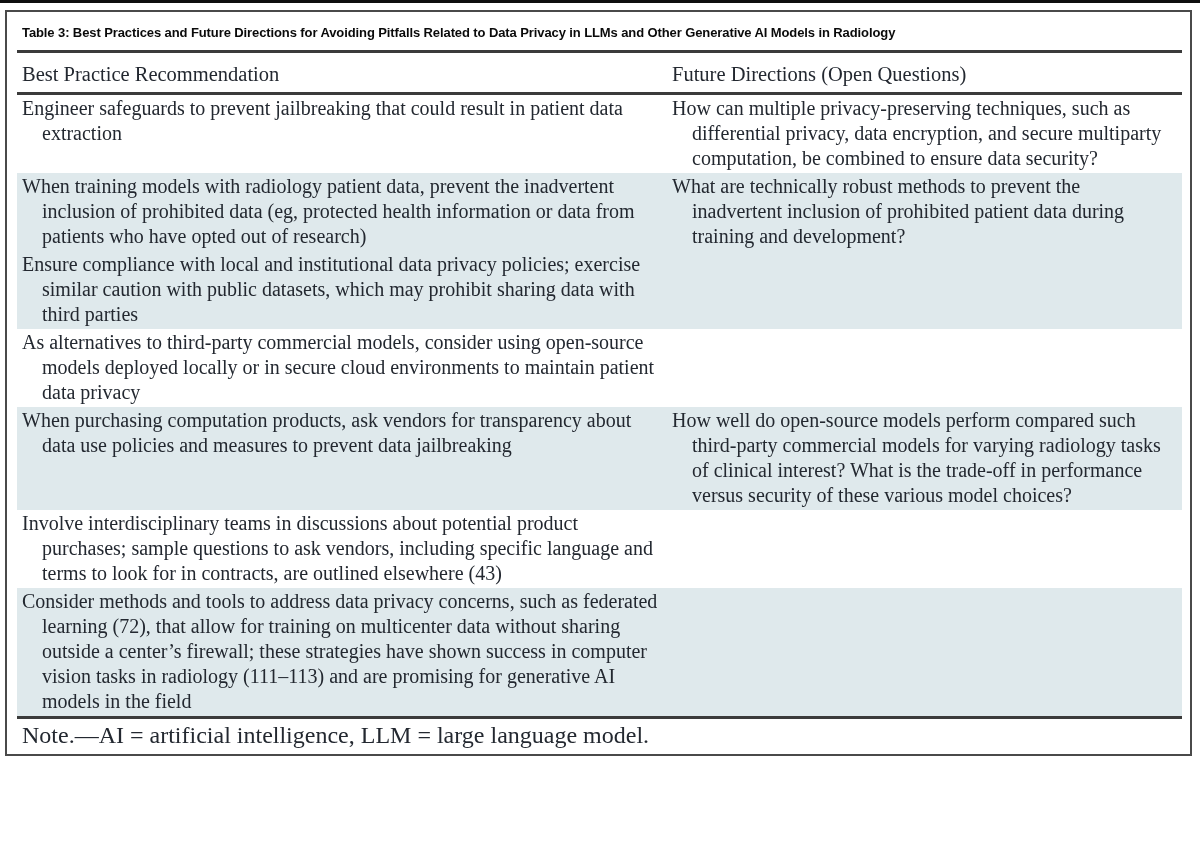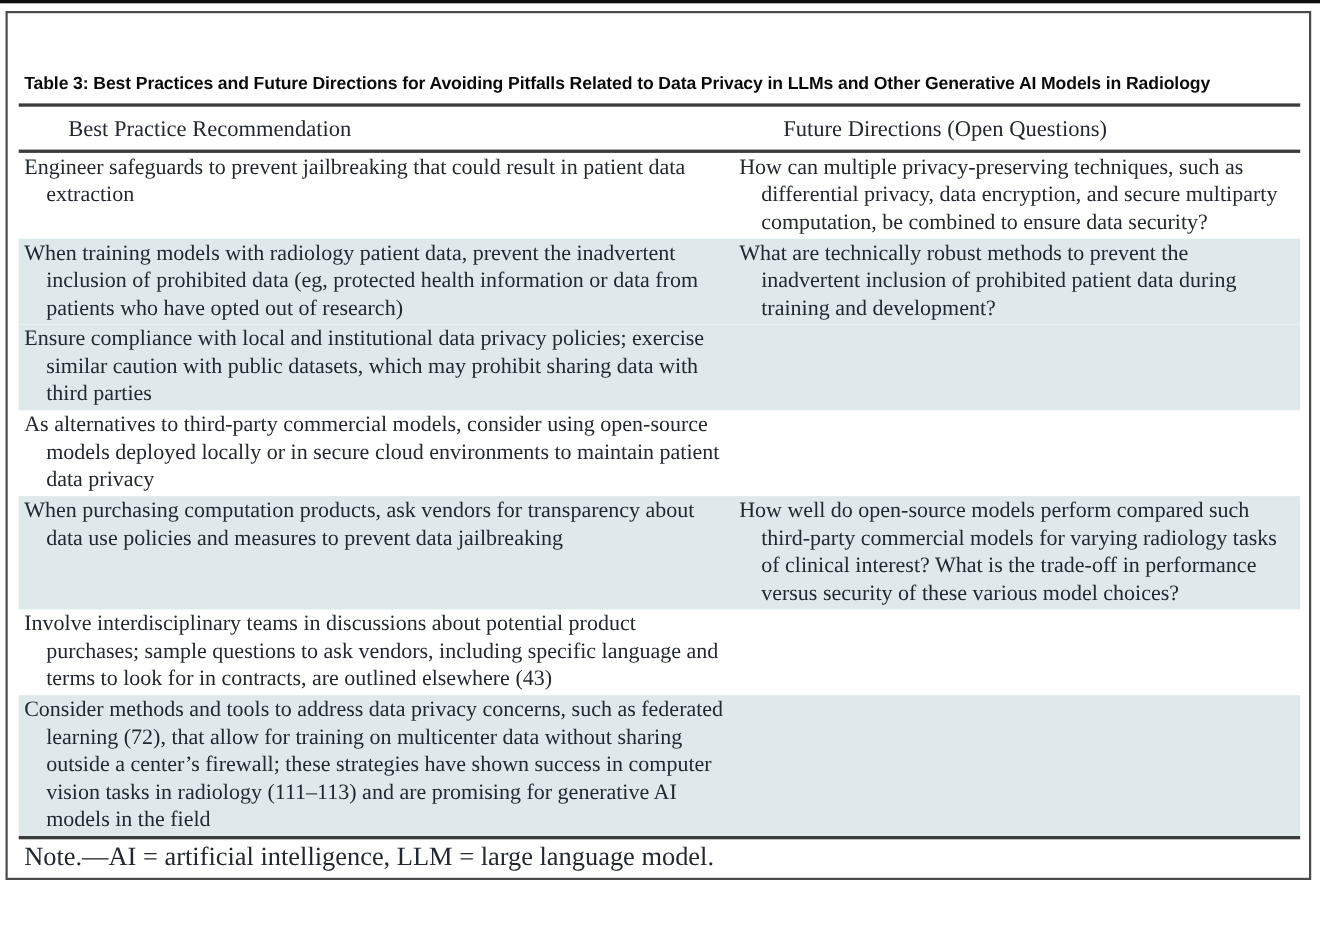--- a/index.html
+++ b/index.html
@@ -17,27 +17,26 @@
   .top-bar{
     position:absolute;top:0;left:0;width:1200px;height:3px;background:#0e0e0e;
   }
   .frame{
     position:absolute;top:10px;left:5px;width:1187px;
     border:2px solid var(--frame);background:#ffffff;box-sizing:border-box;
     padding:0 8px 0 10px;
   }
   .tbl-title{
     font-family:"Liberation Sans", sans-serif;font-weight:bold;
-    font-size:16px;line-height:25px;letter-spacing:-0.1px;
+    font-size:13px;line-height:25px;letter-spacing:-0.1px;
     color:var(--title-ink);
     padding:8px 14px 5px 5px;
-    margin-top:44px;
   }
   .rule{height:3px;background:var(--rule);}
-  .cols{display:flex;margin-left:40px;}
+  .cols{display:flex;}
   .col-left{width:650px;box-sizing:border-box;}
   .col-right{flex:1;box-sizing:border-box;}
   .hdr-row .cell{padding:8px 8px 5px 5px;}
   .hdr-label{font-size:20.5px;line-height:26px;}
   .row{display:flex;}
   .row.shaded{background:var(--shade);}
   .cell{padding:1px 8px 2px 5px;box-sizing:border-box;}
   .cell p{
     margin:0;font-size:20px;line-height:25px;
     padding-left:20px;text-indent:-20px;

